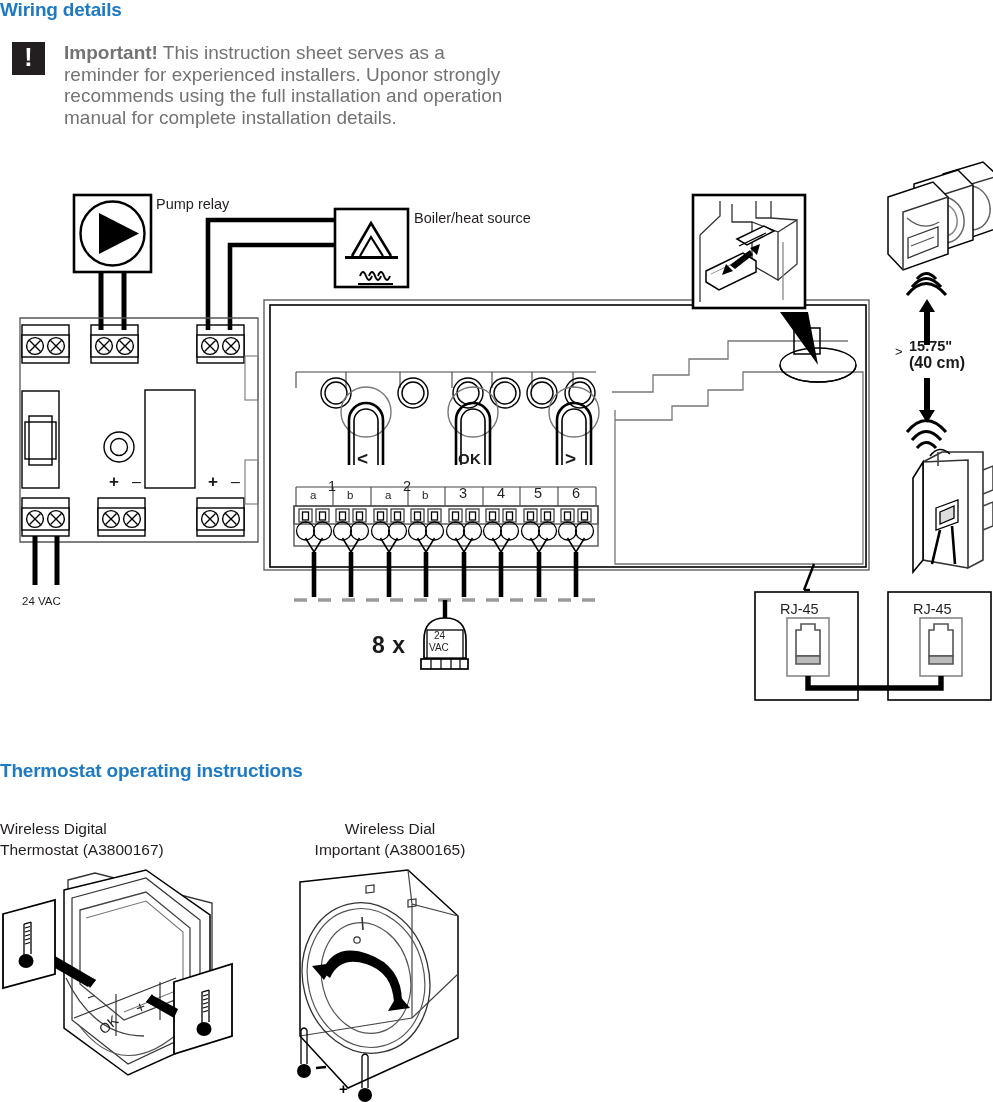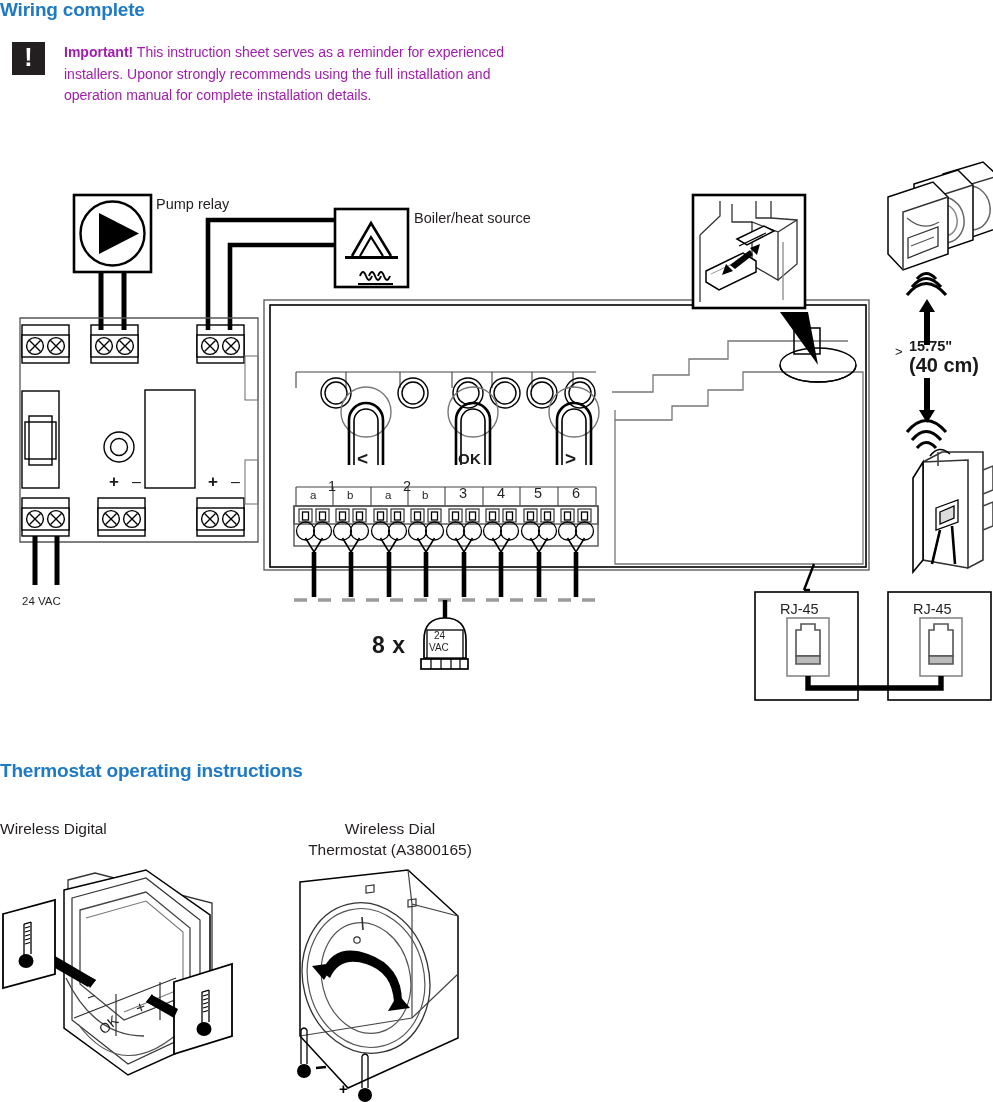--- a/index.html
+++ b/index.html
@@ -19,37 +19,37 @@
   
   .note-icon{
     width:33px;height:33px;background:#231f20;
     display:flex;align-items:center;justify-content:center;
   }
   .note-icon .bang{
     color:#ffffff;font-size:25px;font-weight:bold;line-height:1;
     font-family:"Liberation Sans",sans-serif;margin-top:-2px;
   }
   .note-text{
-    font-size:14px;line-height:21.5px;width:445px;color:#a21caf;
+    font-size:19px;line-height:21.5px;width:445px;color:#737373;
   }
   .note-text b{font-weight:bold;}
 
   
   .dlabel{font-size:14.5px;color:#231f20;white-space:nowrap;}
   .dsmall{font-size:11.5px;color:#231f20;white-space:nowrap;}
   .dtiny{font-size:10px;color:#231f20;white-space:nowrap;}
 
   .thermo-caption{font-size:15.5px;line-height:21px;color:#231f20;}
 
   svg{display:block;overflow:visible;}
 </style>
 </head>
 <body>
 
-<div class="abs section-title" style="left:0px;top:-1px;">Wiring complete</div>
+<div class="abs section-title" style="left:0px;top:-1px;">Wiring details</div>
 
 <div class="abs" style="left:12px;top:42px;">
   <div style="display:flex;align-items:flex-start;gap:19px;">
     <div class="note-icon">
       <span class="bang">!</span>
     </div>
     <div class="note-text">
       <b>Important!</b><span> This instruction sheet serves as a reminder for experienced installers. Uponor strongly recommends using the full installation and operation manual for complete installation details.</span>
     </div>
   </div>
@@ -471,35 +471,36 @@
   <div class="abs dlabel" style="left:489px;top:325px;">4</div>
   <div class="abs dlabel" style="left:526px;top:325px;">5</div>
   <div class="abs dlabel" style="left:564px;top:325px;">6</div>
 
   <div class="abs" style="left:364px;top:472px;font-size:23px;font-weight:bold;letter-spacing:0.5px;">8 x</div>
   <div class="abs dtiny" style="left:426px;top:470px;width:22px;">24</div>
   <div class="abs dtiny" style="left:421px;top:482px;text-align:left;width:32px;">VAC</div>
 
   <div class="abs" style="left:887px;top:184px;font-size:13px;">&gt;</div>
   <div class="abs" style="left:901px;top:178px;font-size:14.5px;font-weight:bold;">15.75"</div>
-  <div class="abs" style="left:901px;top:194px;font-size:20px;font-weight:bold;">(40 cm)</div>
+  <div class="abs" style="left:901px;top:194px;font-size:16px;font-weight:bold;">(40 cm)</div>
 
   <div class="abs dlabel" style="left:772px;top:441px;">RJ-45</div>
   <div class="abs dlabel" style="left:905px;top:441px;">RJ-45</div>
 </div>
 
 <div class="abs section-title" style="left:0px;top:760px;">Thermostat operating instructions</div>
 
 <div class="abs thermo-caption" style="left:0px;top:818px;width:250px;">
   <div>Wireless Digital</div>
+  <div>Thermostat (A3800167)</div>
 </div>
 
 <div class="abs thermo-caption" style="left:265px;top:818px;width:250px;text-align:center;">
   <div>Wireless Dial</div>
-  <div>Thermostat (A3800165)</div>
+  <div>Important (A3800165)</div>
 </div>
 
 <div class="abs" style="left:0px;top:868px;width:250px;height:234px;">
   <svg width="250" height="234" viewBox="0 0 250 234">
     <g fill="none" stroke="#000" stroke-width="1.5">
 
       <path d="M68 12 L95 5 L212 35 L212 165 L185 175 L68 140 Z" fill="#fff" stroke="#333" stroke-width="1.3"></path>
 
       <path d="M64 22 L146 2 L210 47 L210 170 L128 207 L64 160 Z" fill="#fff"></path>
 

